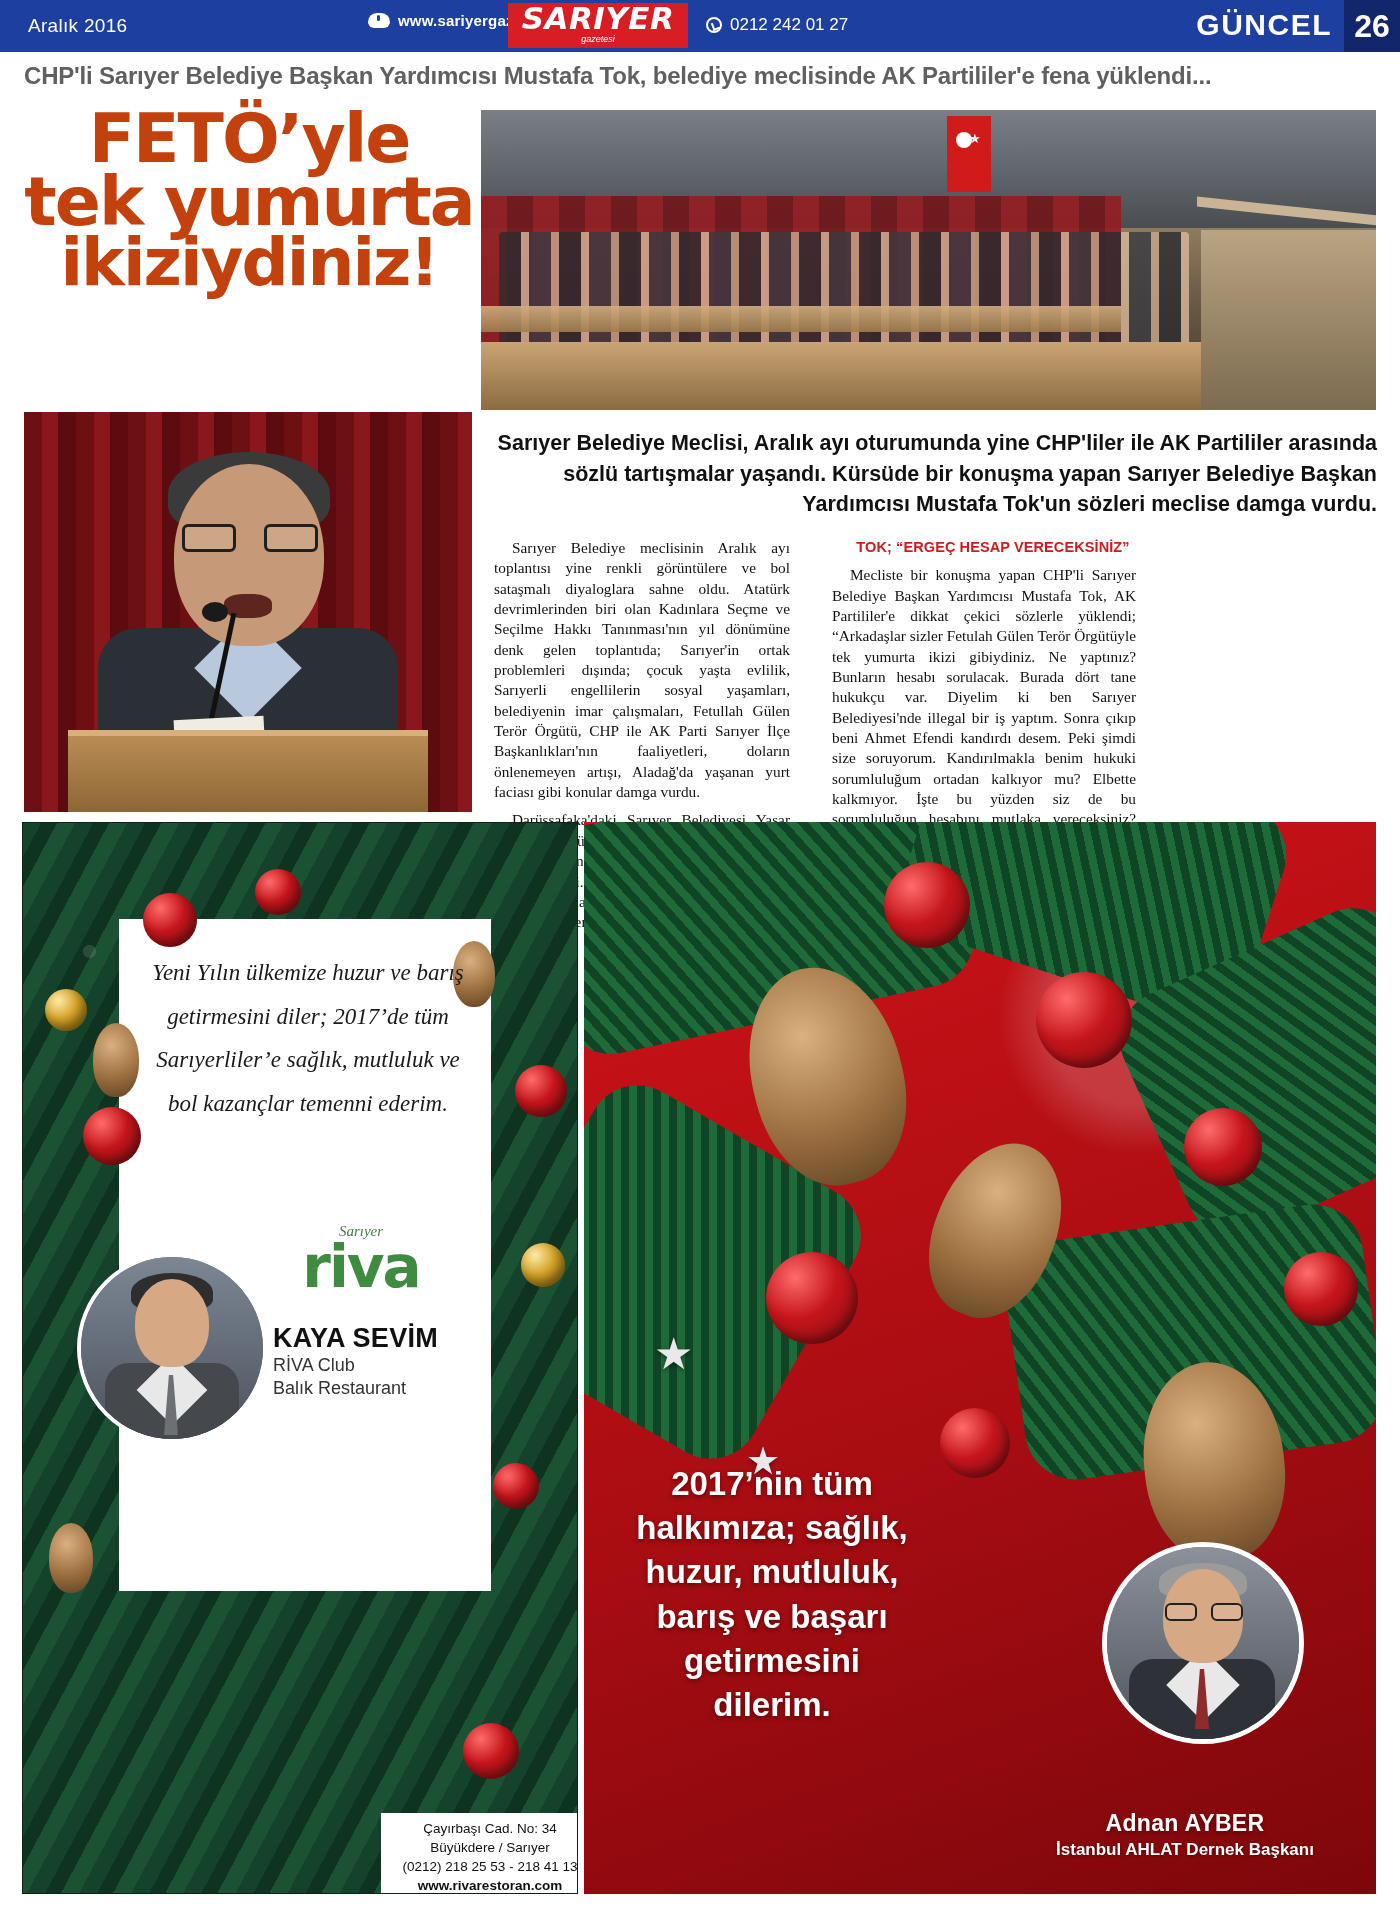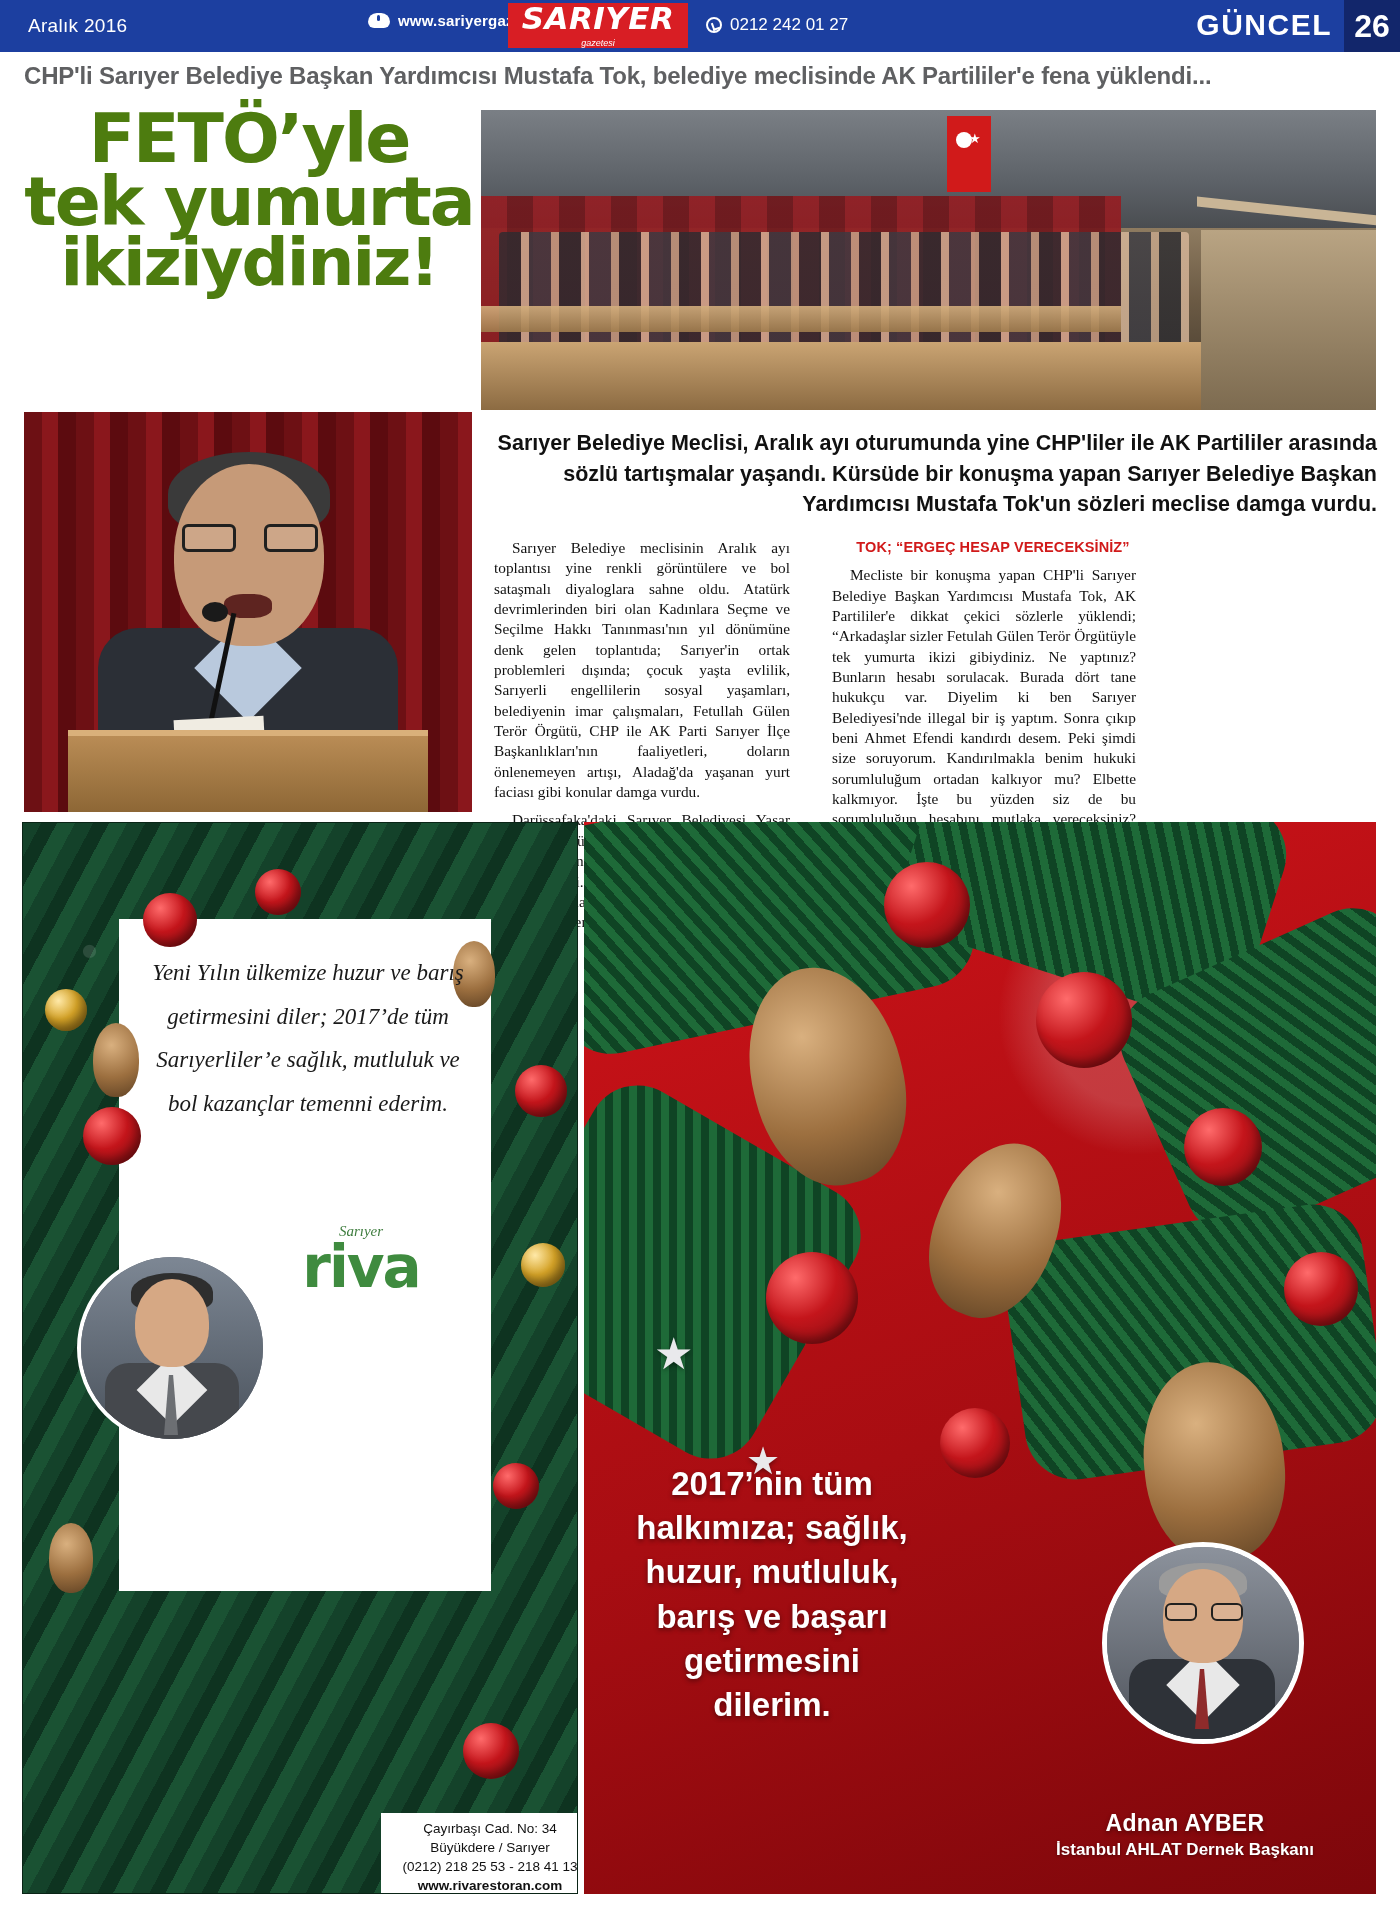--- a/index.html
+++ b/index.html
@@ -58,21 +58,21 @@
     border-radius: 2px;
   }
   .mh-logo {
     position: absolute;
     left: 508px; top: 3px;
     width: 180px; height: 45px;
     background: #d81e24;
     display: flex;
     flex-direction: column;
     align-items: center;
-    justify-content: space-between;
+    justify-content: flex-start;
     line-height: 1;
   }
   .mh-logo-main {
     font-family: "DejaVu Sans", sans-serif;
     font-weight: bold;
     font-style: italic;
     font-size: 31px;
     color: #fff;
     letter-spacing: .5px;
   }
@@ -138,21 +138,21 @@
   .headline {
     position: absolute;
     left: 24px; top: 108px;
     width: 450px;
     font-family: "DejaVu Sans", sans-serif;
     font-weight: bold;
     font-size: 66px;
     line-height: .92;
     letter-spacing: -2px;
     text-align: center;
-    color: #4d7c0f;
+    color: #c2410c;
   }
   .headline div { white-space: nowrap; }
   .hl-1 { font-size: 68px; }
   .hl-2 { font-size: 68px; }
   .hl-3 { font-size: 66px; }
 
   
   .photo-hall {
     position: absolute;
     left: 481px; top: 110px;
@@ -619,20 +619,25 @@
 
   <div class="ad-left-avatar">
     <div class="av-bg"></div>
     <div class="av-body"></div>
     <div class="av-shirt"></div>
     <div class="av-tie"></div>
     <div class="av-hair"></div>
     <div class="av-head"></div>
   </div>
 
+  <div class="ad-left-name">
+    <div class="nm">KAYA SEVİM</div>
+    <div class="ln1">RİVA Club</div>
+    <div class="ln2">Balık Restaurant</div>
+  </div>
 
   <div class="ad-left-footer">
     <div>Çayırbaşı Cad. No: 34</div>
     <div>Büyükdere / Sarıyer</div>
     <div>(0212) 218 25 53 - 218 41 13</div>
     <div class="url">www.rivarestoran.com</div>
   </div>
 </div>
 
 <div class="ad-right">

